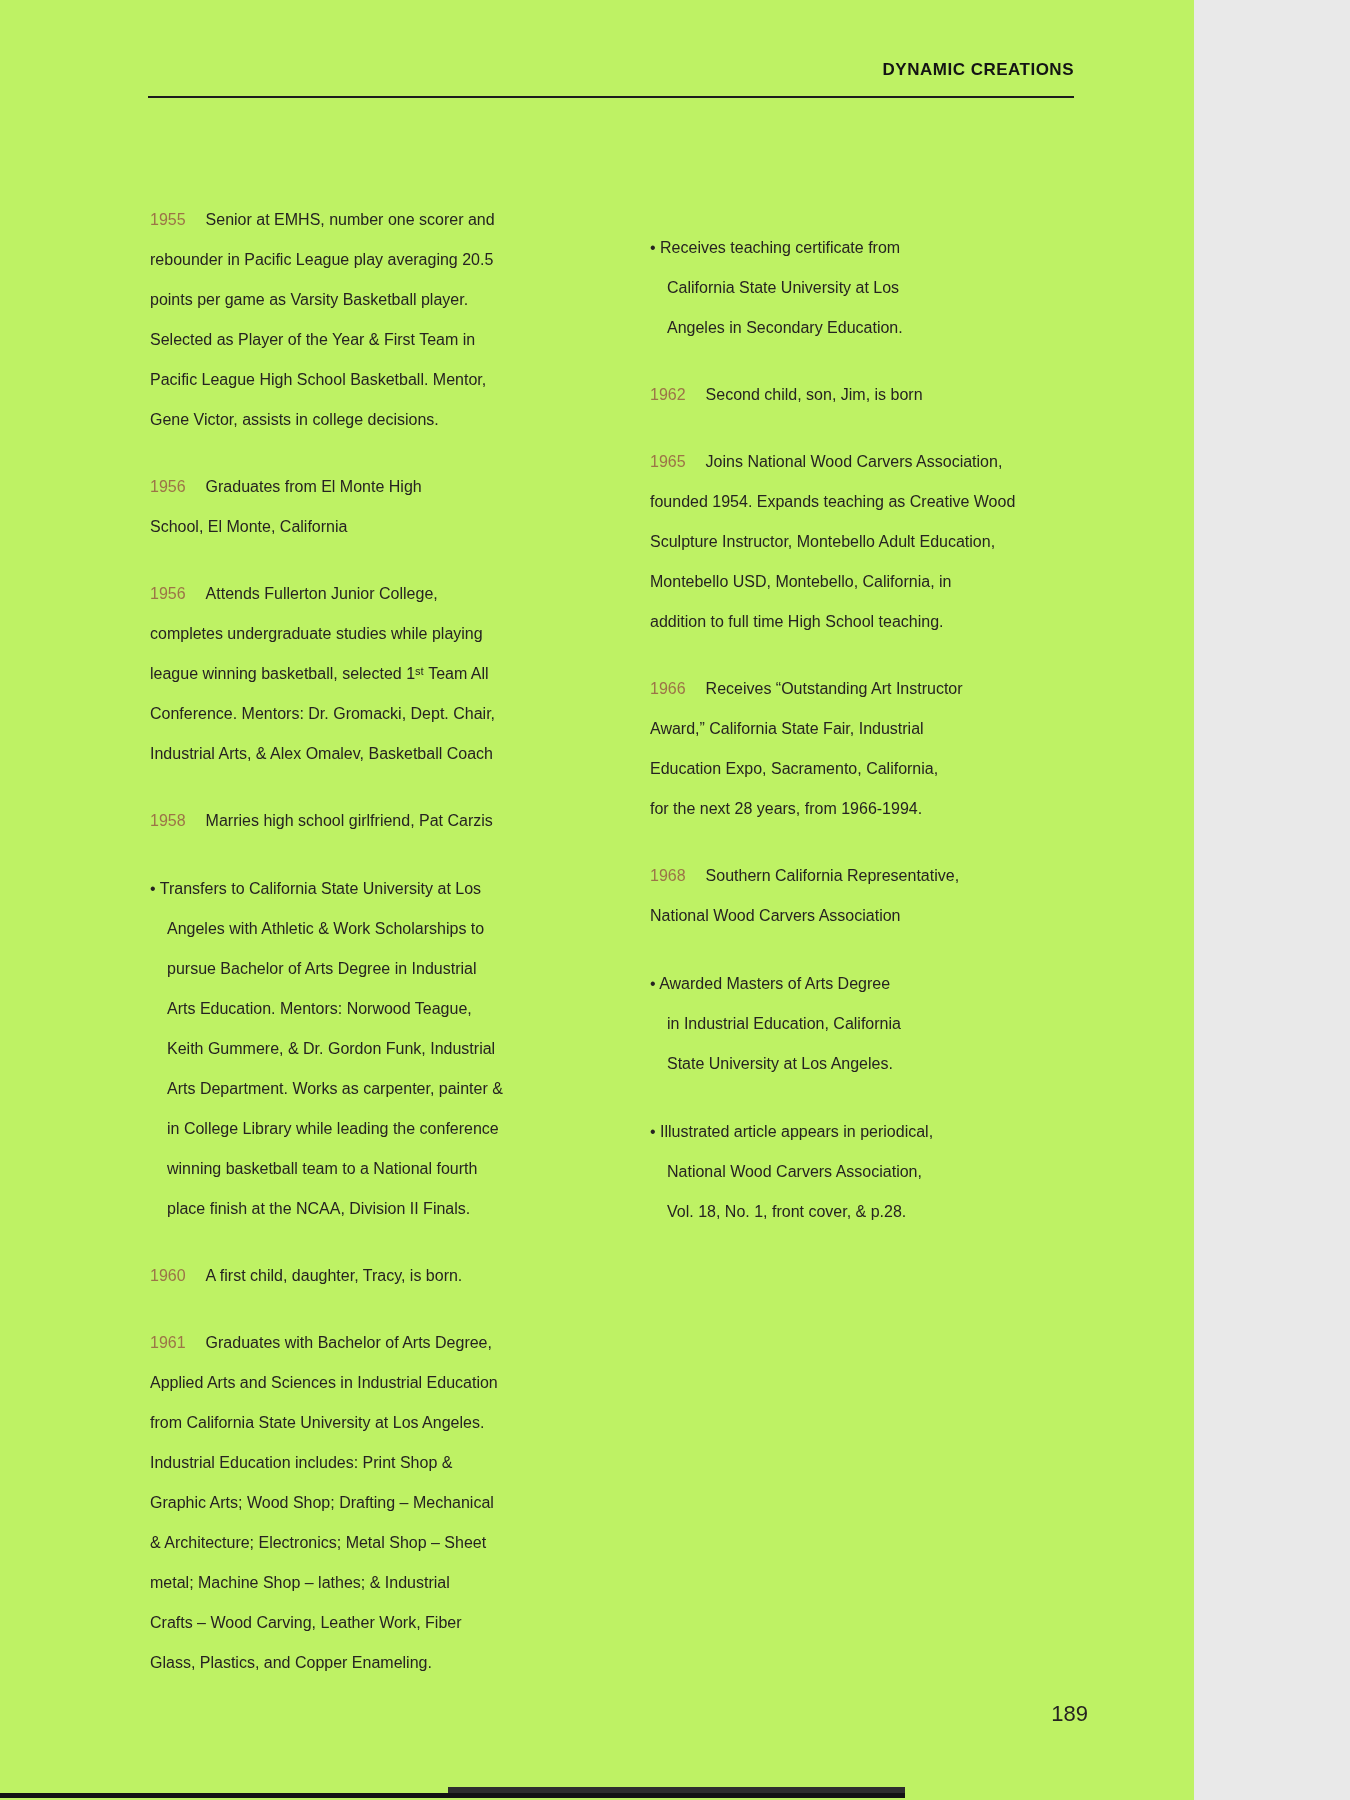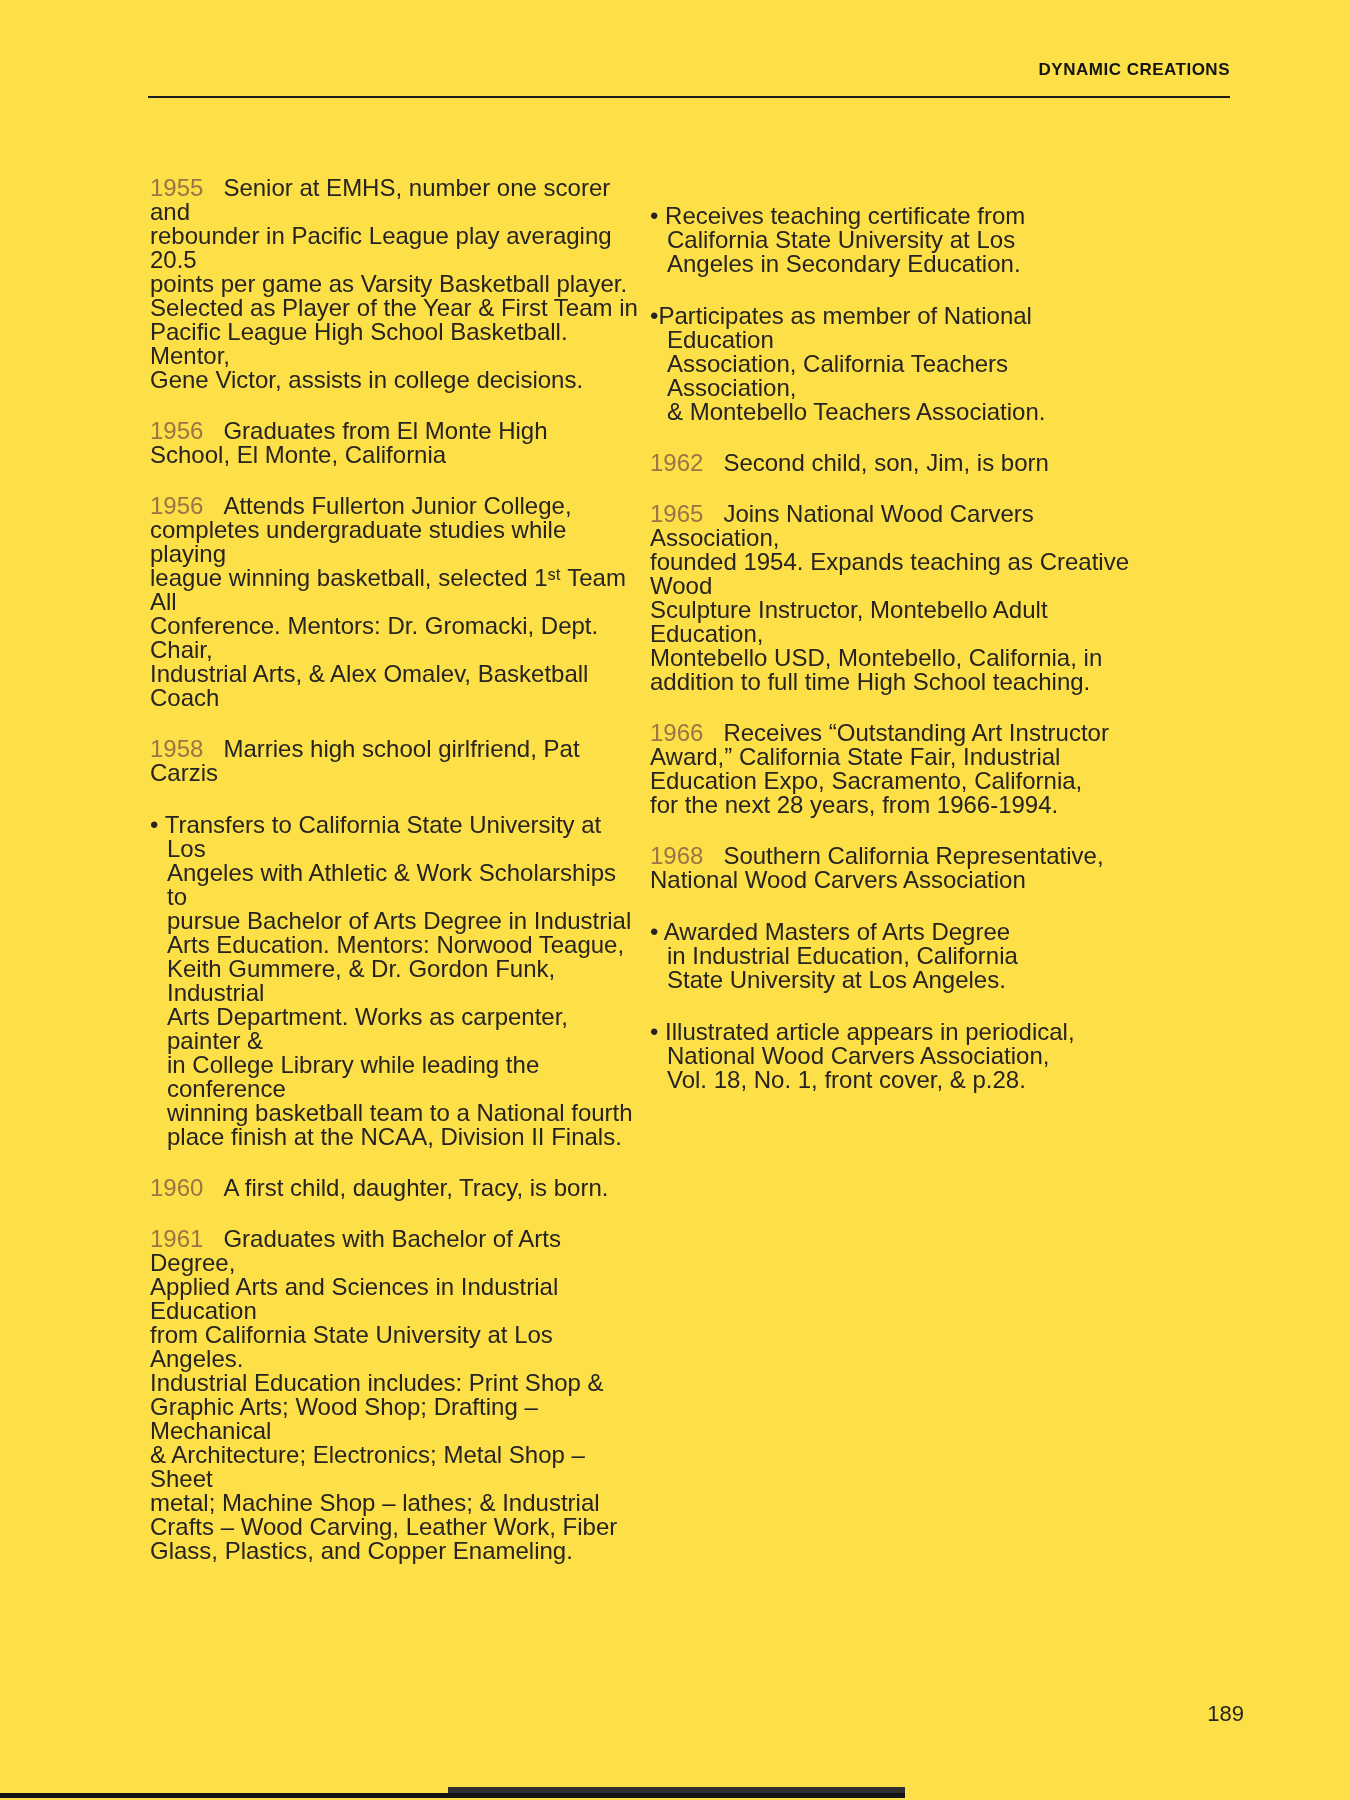--- a/index.html
+++ b/index.html
@@ -1,41 +1,41 @@
 <!DOCTYPE html>
 <html><head>
 <meta charset="utf-8">
 <style>
   html,body{margin:0;padding:0;background:#e9e9e9;}
   .page{
     position:relative;
-    width:1350px;height:1800px;
-    background:#fde047;
+    width:1194px;height:1800px;
+    background:#bef264;
     overflow:hidden;
     font-family:"Liberation Sans","DejaVu Sans",sans-serif;
     color:#262321;
   }
   .running-head{
     position:absolute;
     top:60px;right:120px;
     font-size:17px;font-weight:bold;
     letter-spacing:0.5px;
     color:#141414;
   }
   .head-rule{
     position:absolute;
     top:96px;left:148px;right:120px;
     height:2px;background:#1c1c1c;
   }
   .col{
     position:absolute;
-    top:176px;
+    top:200px;
     width:490px;
-    font-size:24px;
-    line-height:24px;
+    font-size:16px;
+    line-height:40px;
   }
   .col-left{left:150px;}
   .col-right{left:650px;}
   .entry{margin:0 0 27px 0;}
   .entry.bullet{padding-left:17px;text-indent:-17px;margin-top:28px;}
   .entry-text{white-space:pre-line;}
   .year{color:#9c7447;margin-right:20px;}
   .page-number{
     position:absolute;
     top:1701px;right:106px;
@@ -94,23 +94,20 @@
 &amp; Architecture; Electronics; Metal Shop – Sheet
 metal; Machine Shop – lathes; &amp; Industrial
 Crafts – Wood Carving, Leather Work, Fiber
 Glass, Plastics, and Copper Enameling.</span></p>
     </div>
 
   <div class="col col-right">
       <p class="entry bullet"><span class="entry-text">• Receives teaching certificate from
 California State University at Los
 Angeles in Secondary Education.</span></p>
-      <p class="entry bullet"><span class="entry-text">•Participates as member of National Education
-Association, California Teachers Association,
-&amp; Montebello Teachers Association.</span></p>
       <p class="entry"><span class="year">1962</span><span class="entry-text">Second child, son, Jim, is born</span></p>
       <p class="entry"><span class="year">1965</span><span class="entry-text">Joins National Wood Carvers Association,
 founded 1954. Expands teaching as Creative Wood
 Sculpture Instructor, Montebello Adult Education,
 Montebello USD, Montebello, California, in
 addition to full time High School teaching.</span></p>
       <p class="entry"><span class="year">1966</span><span class="entry-text">Receives “Outstanding Art Instructor
 Award,” California State Fair, Industrial
 Education Expo, Sacramento, California,
 for the next 28 years, from 1966-1994.</span></p>

